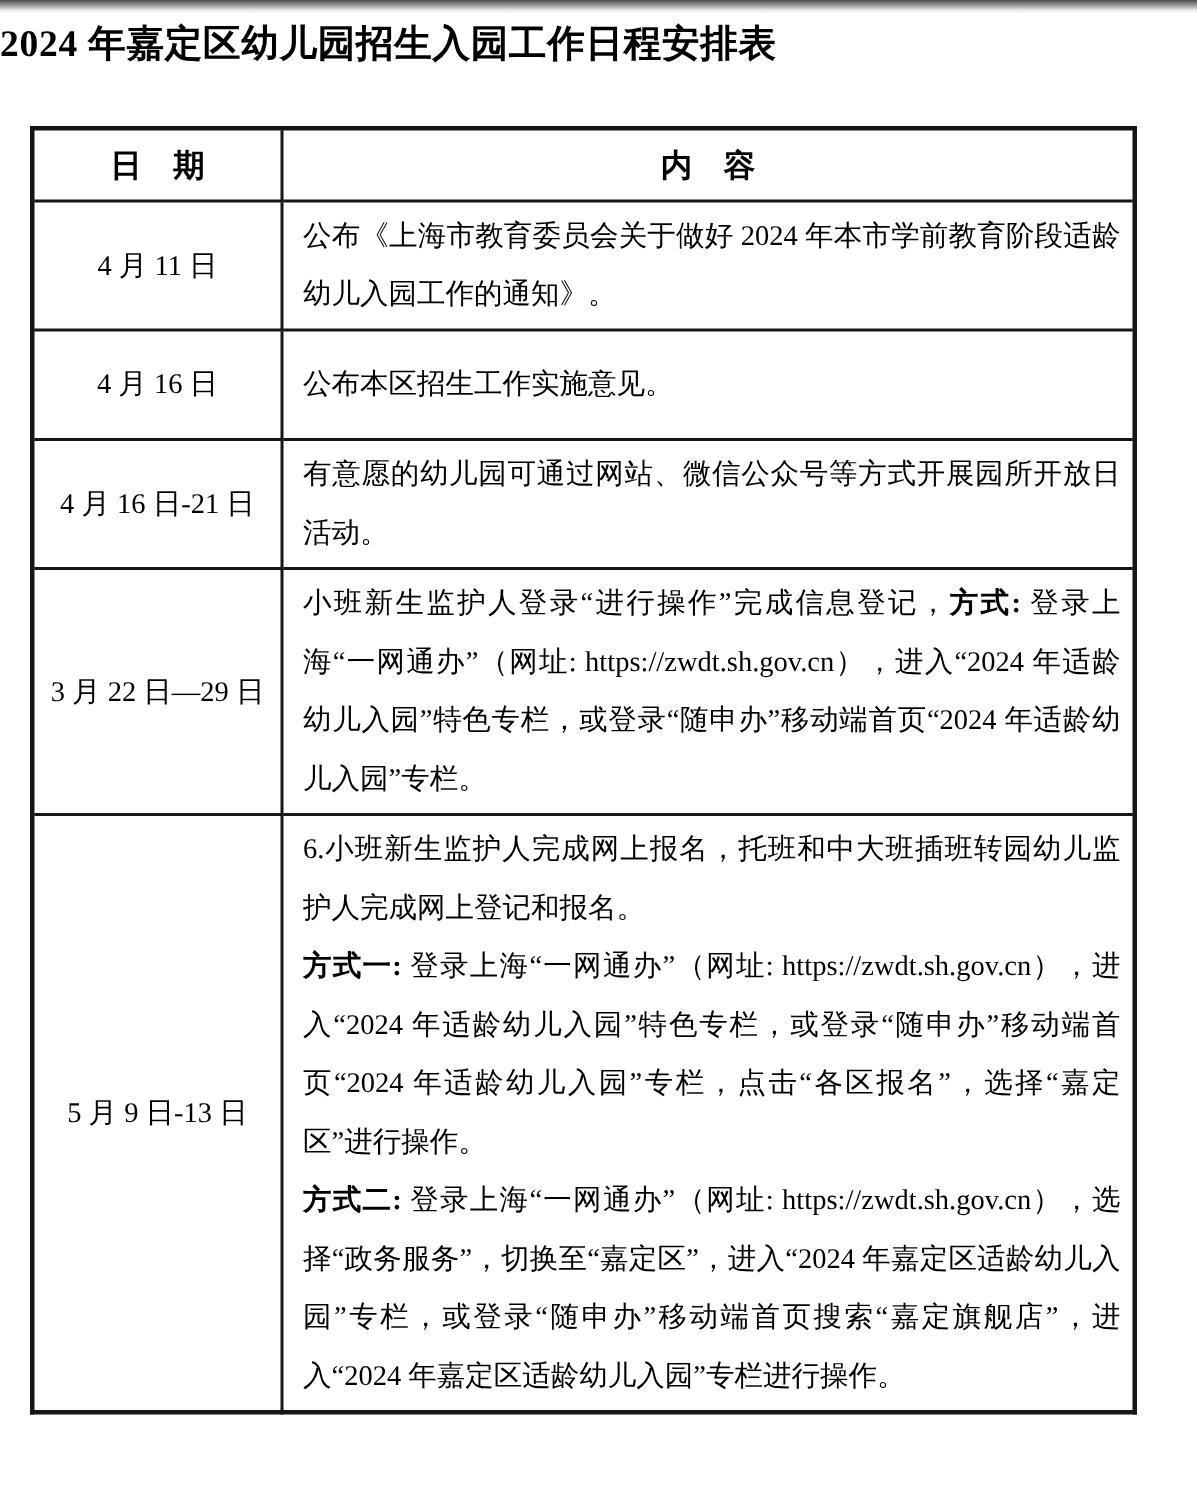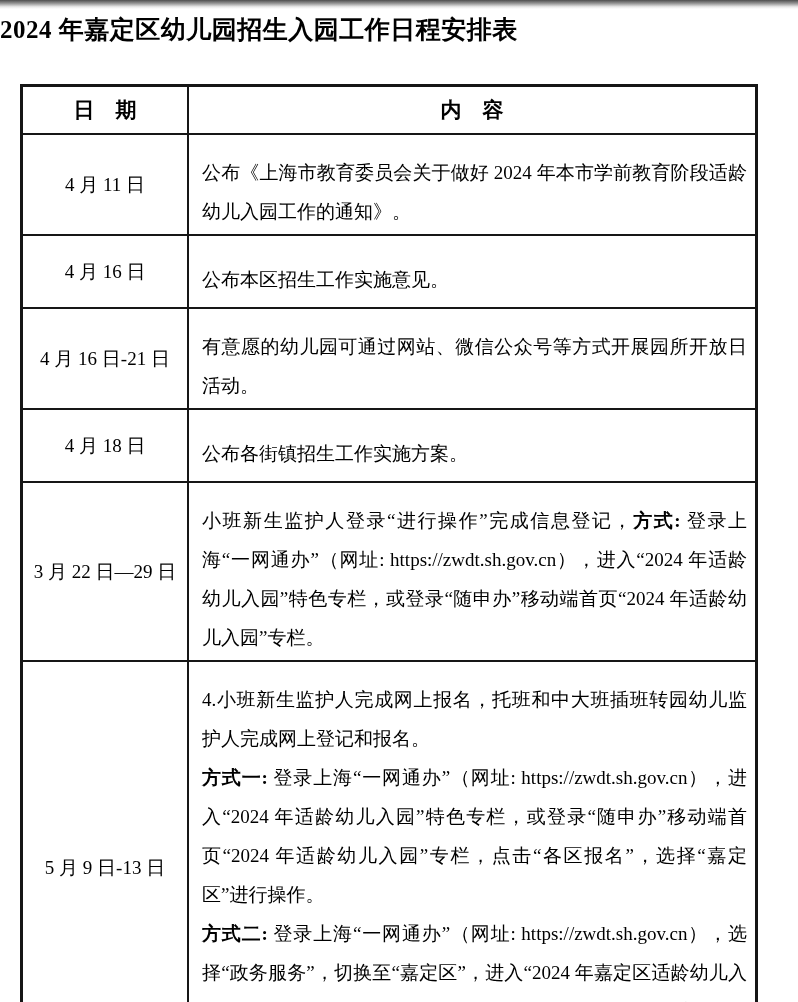--- a/index.html
+++ b/index.html
@@ -55,21 +55,21 @@
     text-align: center;
     vertical-align: middle;
     font-size: 19px;
     line-height: 39px;
     padding: 16px 6px;
   }
   td.content-cell {
     vertical-align: middle;
     font-size: 19px;
     line-height: 39px;
-    padding: 18px 8px 3px 13px;
+    padding: 3px 8px 3px 13px;
     text-align: justify;
   }
   td.content-cell p {
     margin: 0;
   }
   .bold { font-weight: bold; }
 </style>
 </head>
 <body>
 
@@ -96,34 +96,28 @@
             <p><span>公布本区招生工作实施意见。</span></p>
           </td>
         </tr>
         <tr>
           <td class="date-cell">4 月 16 日-21 日</td>
           <td class="content-cell">
             <p><span>有意愿的幼儿园可通过网站、微信公众号等方式开展园所开放日活动。</span></p>
           </td>
         </tr>
         <tr>
-          <td class="date-cell">4 月 18 日</td>
-          <td class="content-cell">
-            <p><span>公布各街镇招生工作实施方案。</span></p>
-          </td>
-        </tr>
-        <tr>
           <td class="date-cell">3 月 22 日—29 日</td>
           <td class="content-cell">
             <p><span>小班新生监护人登录“进行操作”完成信息登记，</span><span class="bold">方式:</span><span> 登录上海“一网通办”（网址: https://zwdt.sh.gov.cn），进入“2024 年适龄幼儿入园”特色专栏，或登录“随申办”移动端首页“2024 年适龄幼儿入园”专栏。</span></p>
           </td>
         </tr>
         <tr>
           <td class="date-cell">5 月 9 日-13 日</td>
           <td class="content-cell">
-            <p><span>4.小班新生监护人完成网上报名，托班和中大班插班转园幼儿监护人完成网上登记和报名。</span></p>
+            <p><span>6.小班新生监护人完成网上报名，托班和中大班插班转园幼儿监护人完成网上登记和报名。</span></p>
             <p><span class="bold">方式一:</span><span> 登录上海“一网通办”（网址: https://zwdt.sh.gov.cn），进入“2024 年适龄幼儿入园”特色专栏，或登录“随申办”移动端首页“2024 年适龄幼儿入园”专栏，点击“各区报名”，选择“嘉定区”进行操作。</span></p>
             <p><span class="bold">方式二:</span><span> 登录上海“一网通办”（网址: https://zwdt.sh.gov.cn），选择“政务服务”，切换至“嘉定区”，进入“2024 年嘉定区适龄幼儿入园”专栏，或登录“随申办”移动端首页搜索“嘉定旗舰店”，进入“2024 年嘉定区适龄幼儿入园”专栏进行操作。</span></p>
           </td>
         </tr>
       </tbody>
   </table>
 </div>
 
 </body></html>

